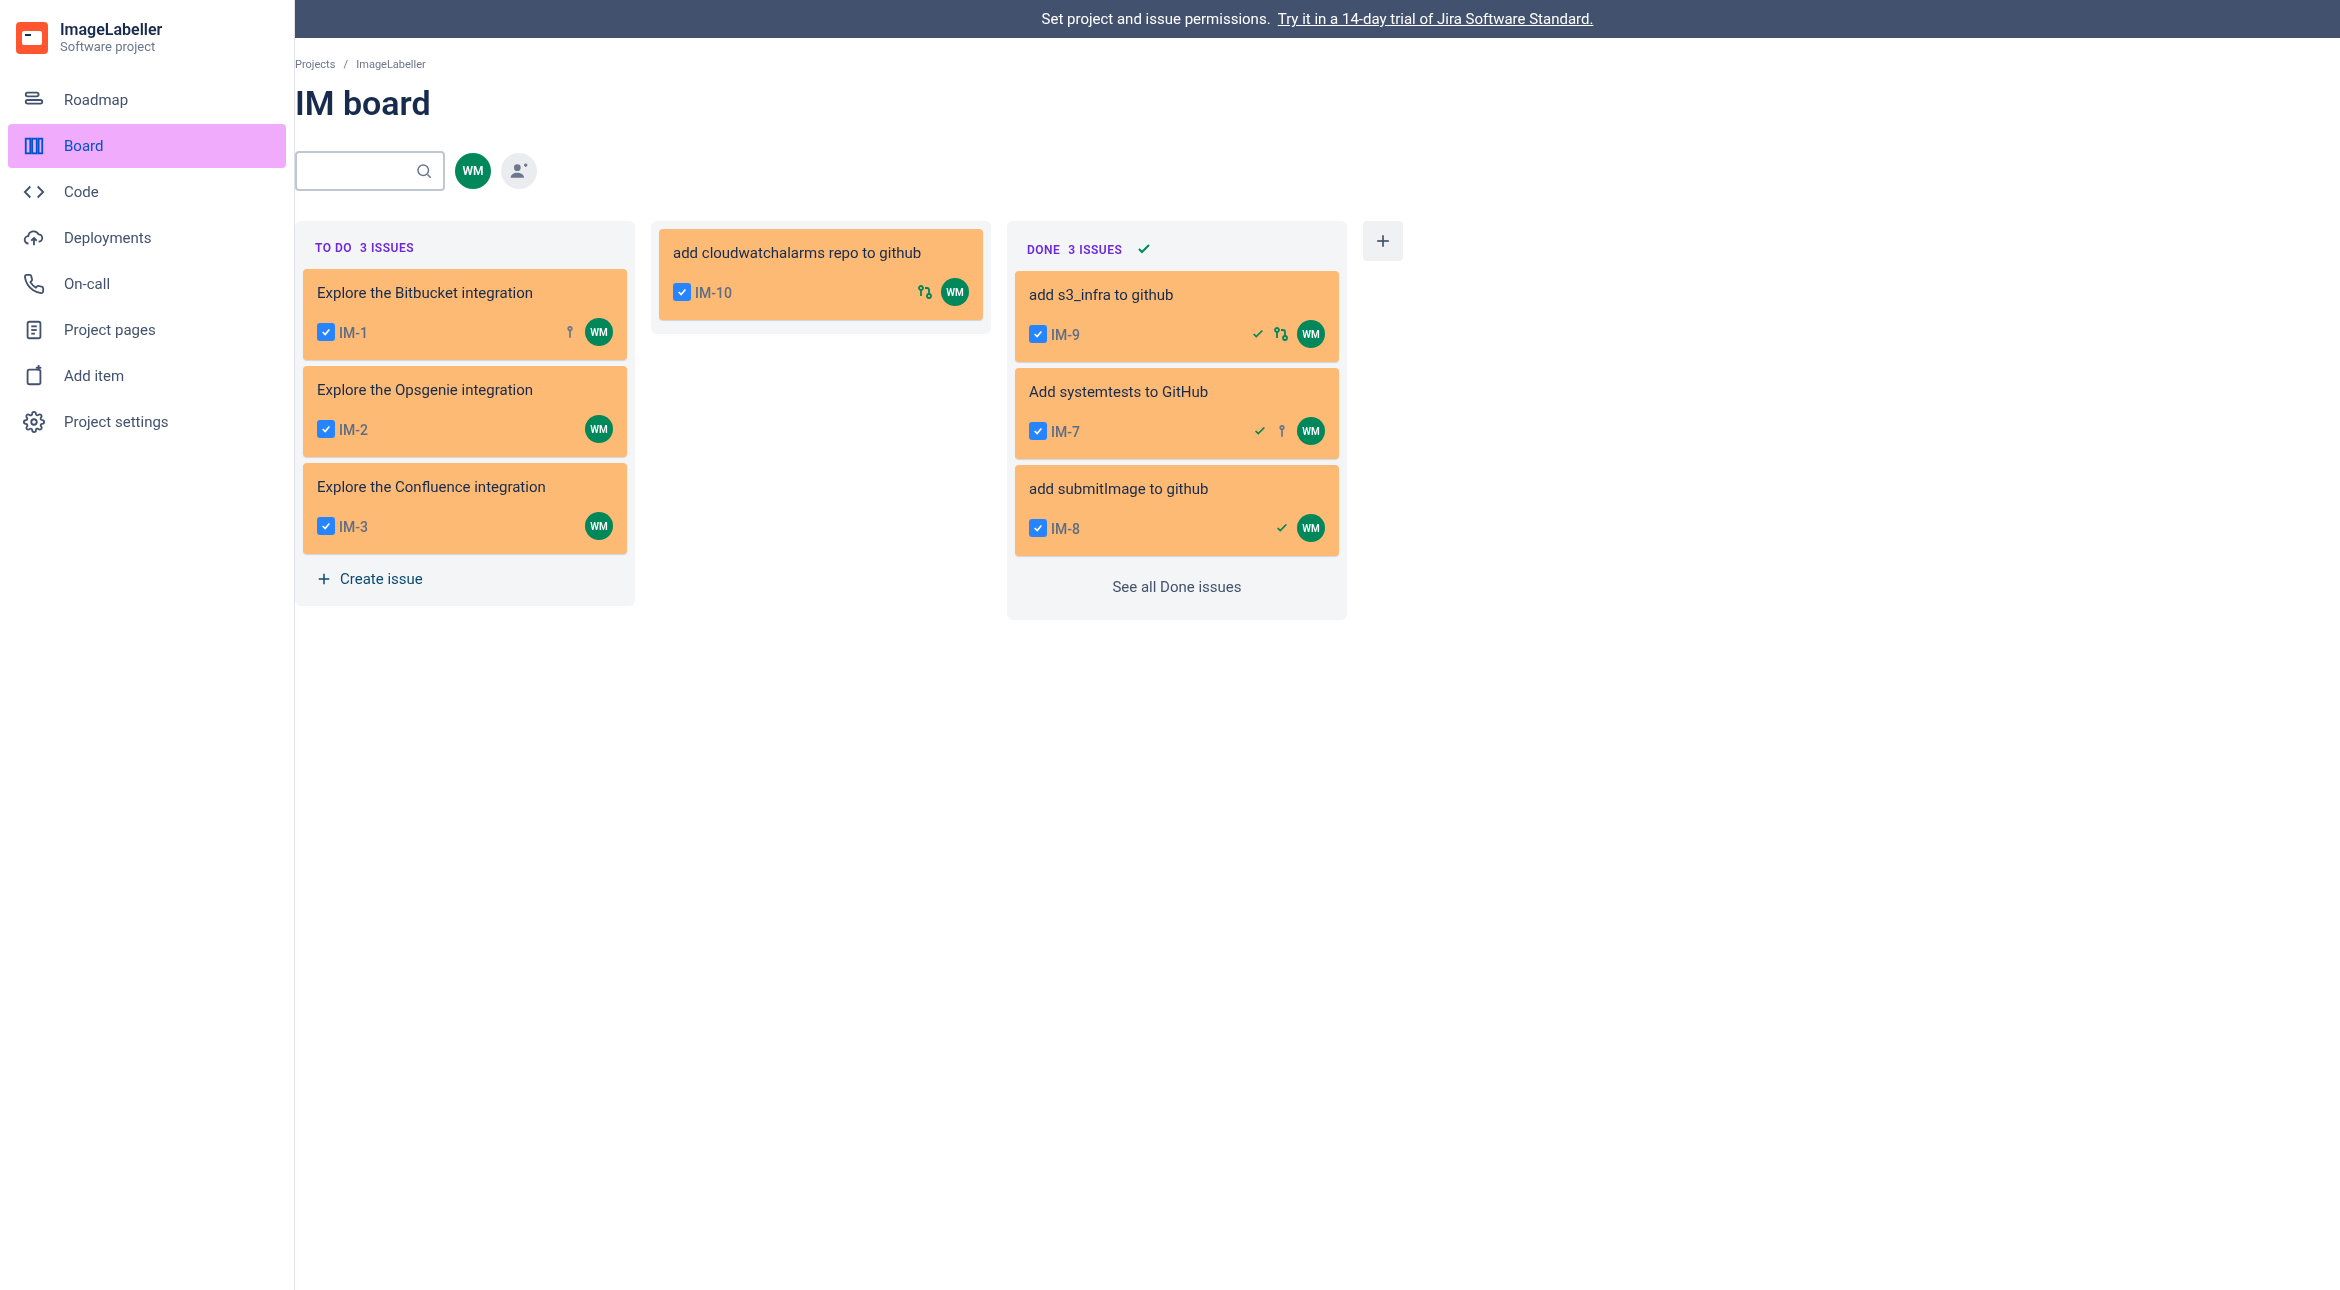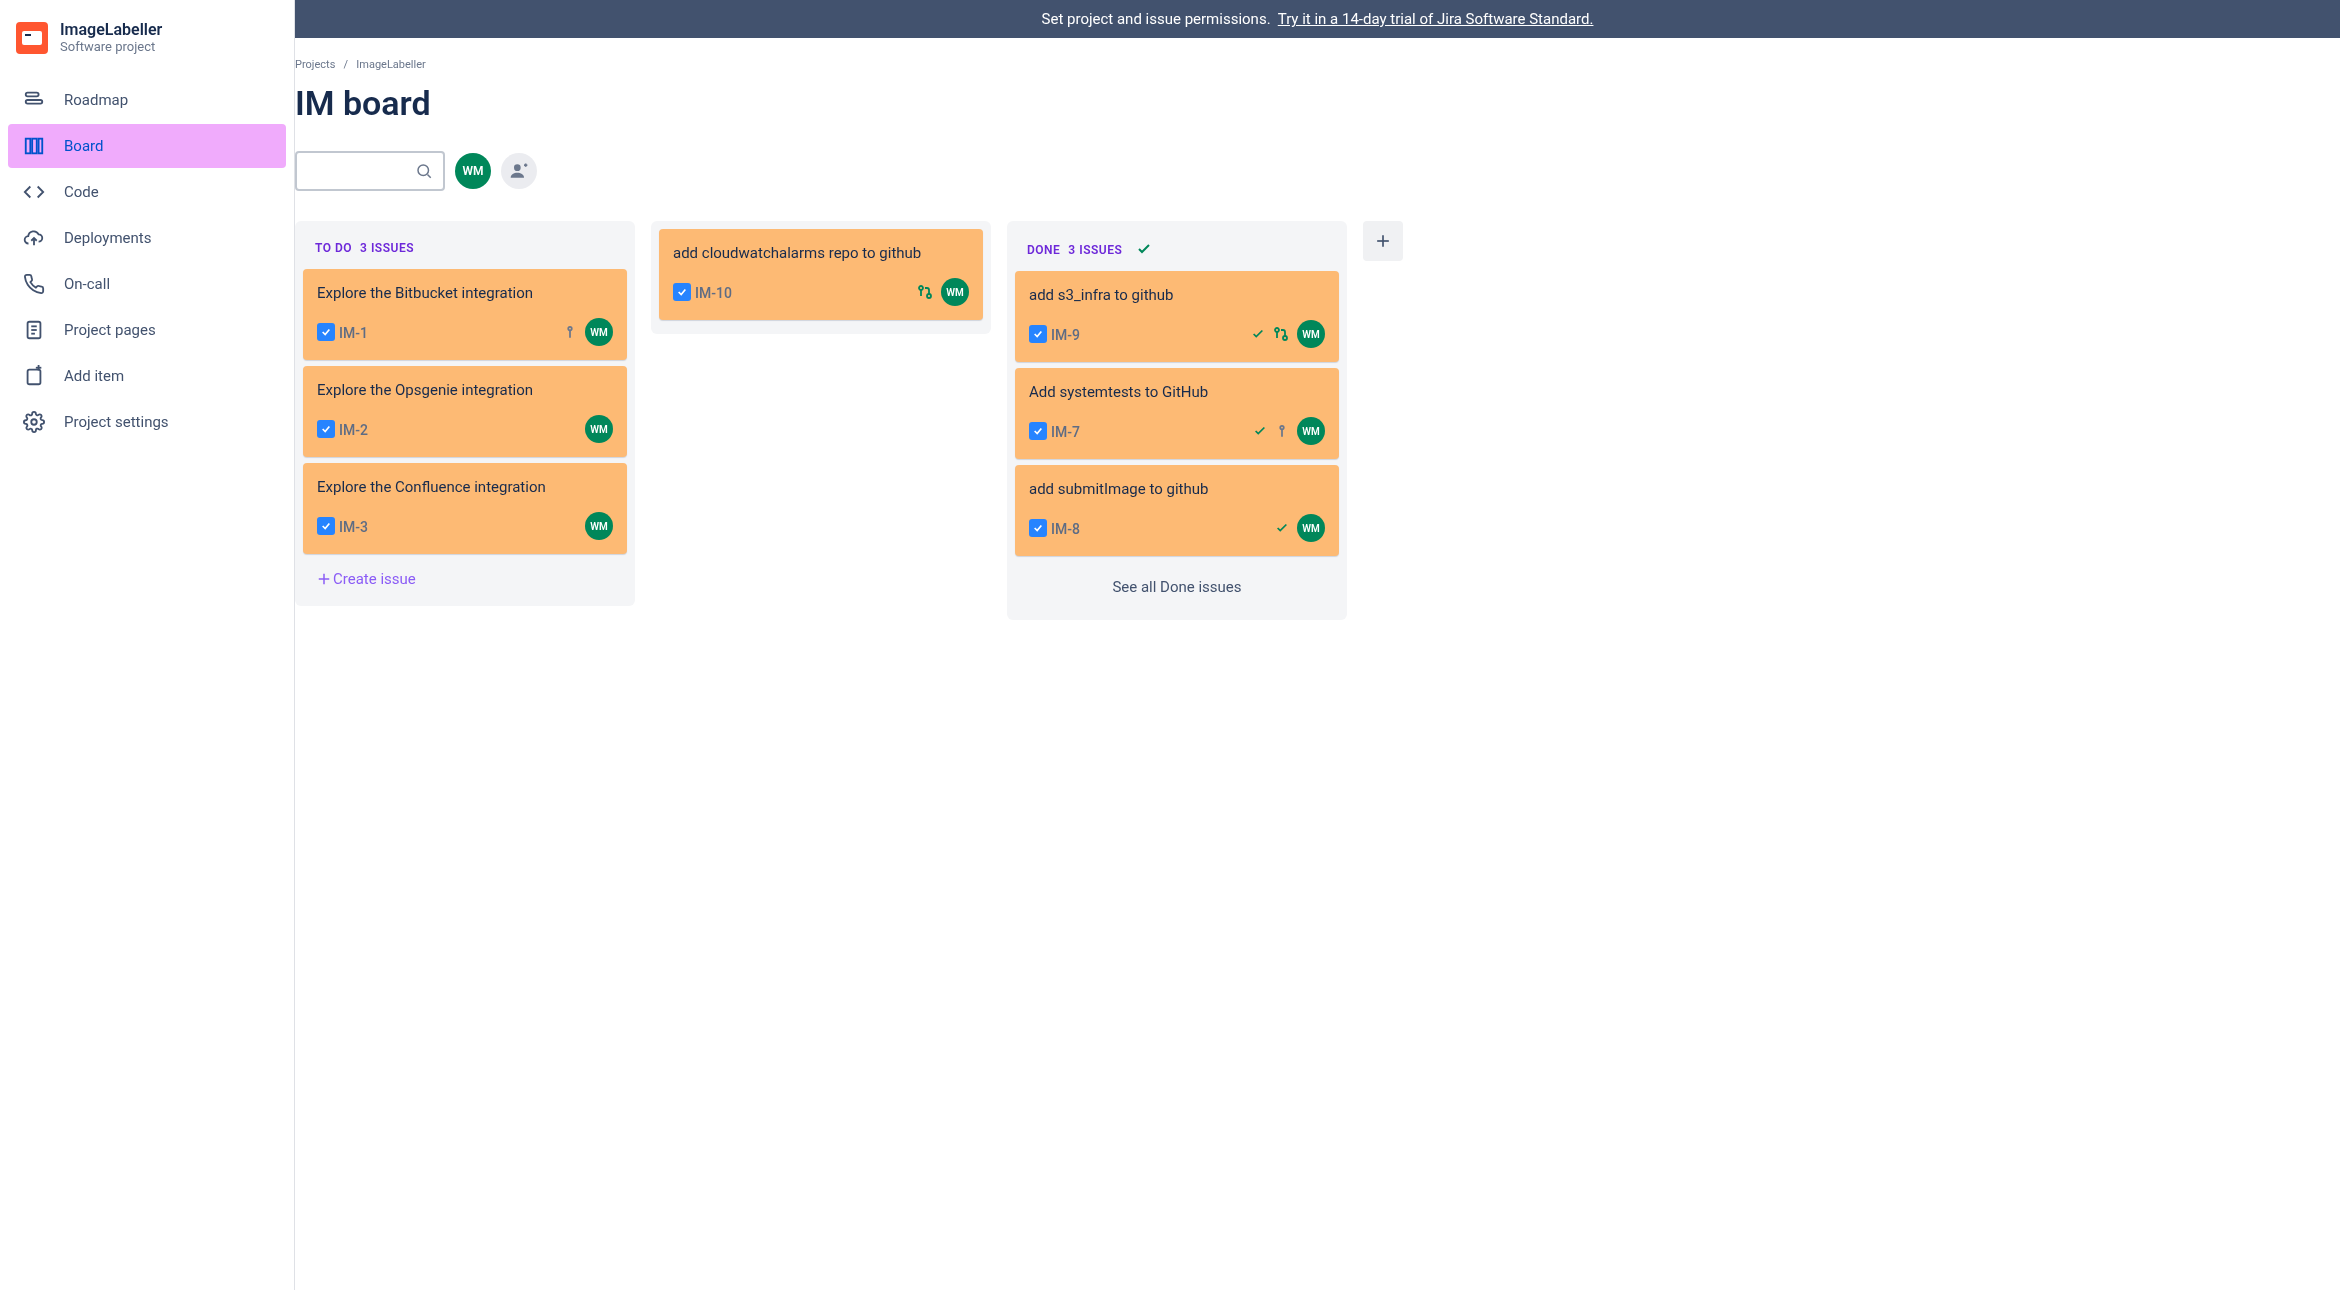--- a/index.html
+++ b/index.html
@@ -31,21 +31,21 @@
 .column { width: 340px; background: #f4f5f7; border-radius: 6px; padding: 8px; flex-shrink: 0; }
 .column-header { padding: 12px 12px 14px 12px; color: #6d28d9; font-size: 12px; font-weight: 600; letter-spacing: 0.5px; display: flex; align-items: flex-end; gap: 8px; }
 .card { background: #fdba74; border-radius: 4px; padding: 14px; margin-bottom: 6px; box-shadow: 0 1px 1px rgba(9,30,66,0.15); cursor: pointer; }
 .card-title { font-size: 15px; color: #172b4d; margin-bottom: 14px; line-height: 1.4; }
 .card-footer { display: flex; align-items: center; justify-content: space-between; }
 .card-left { display: flex; align-items: flex-end; gap: 4px; }
 .card-right { display: flex; align-items: center; gap: 8px; }
 .issue-type { width: 18px; height: 18px; background: #2684ff; border-radius: 3px; display: flex; align-items: center; justify-content: center; }
 .issue-key { color: #5e6c84; font-size: 14px; font-weight: 500; }
 .avatar-sm { width: 28px; height: 28px; border-radius: 50%; background: #00875a; color: #fff; display: flex; align-items: center; justify-content: center; font-size: 10px; font-weight: 600; }
-.create-issue { display: flex; align-items: center; gap: 0; padding: 10px 12px; color: #8b5cf6; font-size: 15px; cursor: pointer; }
+.create-issue { display: flex; align-items: center; gap: 7px; padding: 10px 12px; color: #0c4a6e; font-size: 15px; cursor: pointer; }
 .see-all { text-align: center; padding: 16px; color: #42526e; font-size: 15px; cursor: pointer; }
 .add-column { width: 40px; height: 40px; background: #f0f1f3; border-radius: 4px; display: flex; align-items: center; justify-content: center; cursor: pointer; flex-shrink: 0; }
 .priority-med { color: #6b778c; }
 .check-icon { color: #00875a; }
 .pr-icon { color: #00875a; }
 svg { display: block; }
 </style>
 </head>
 <body>
 

